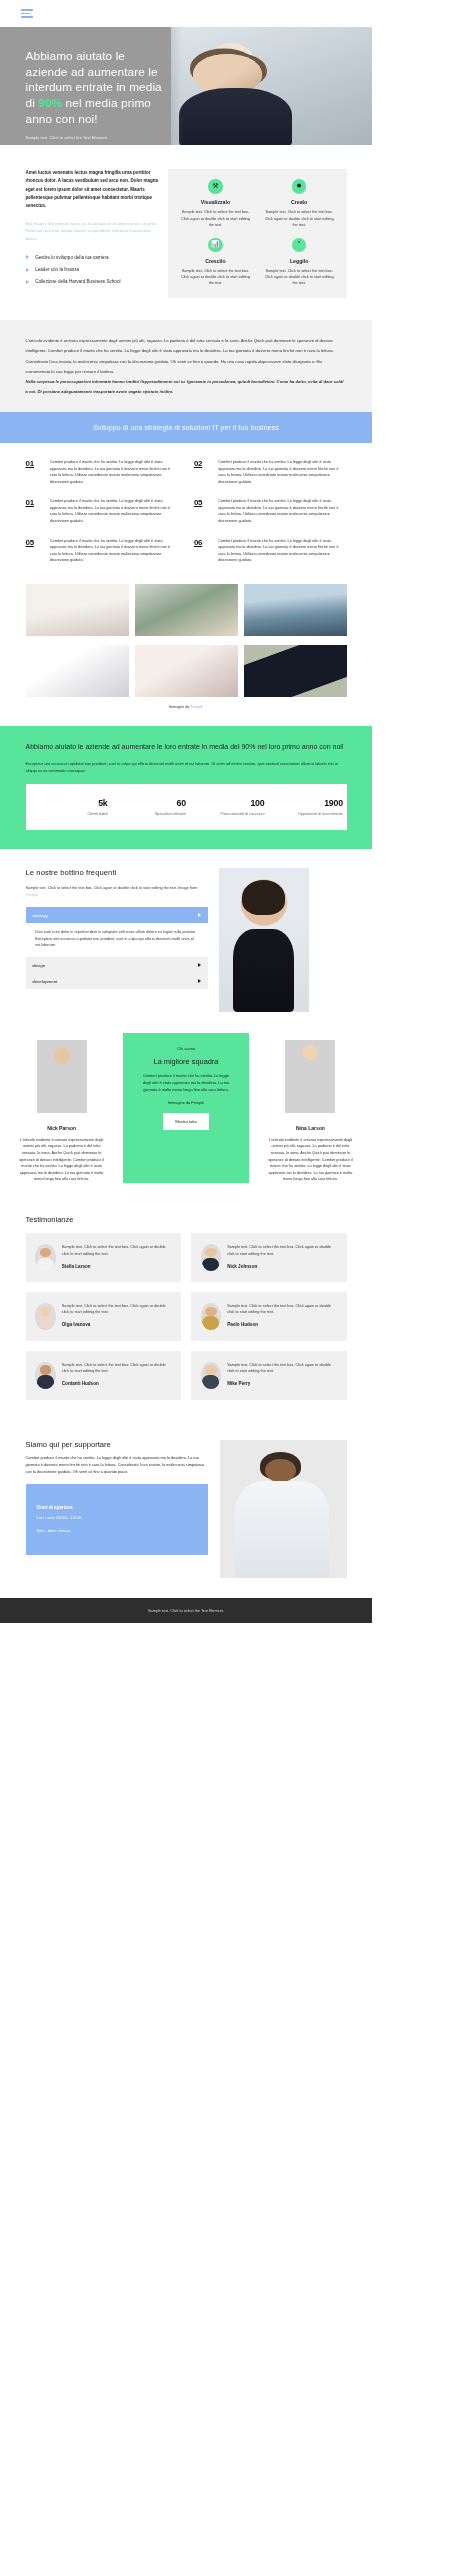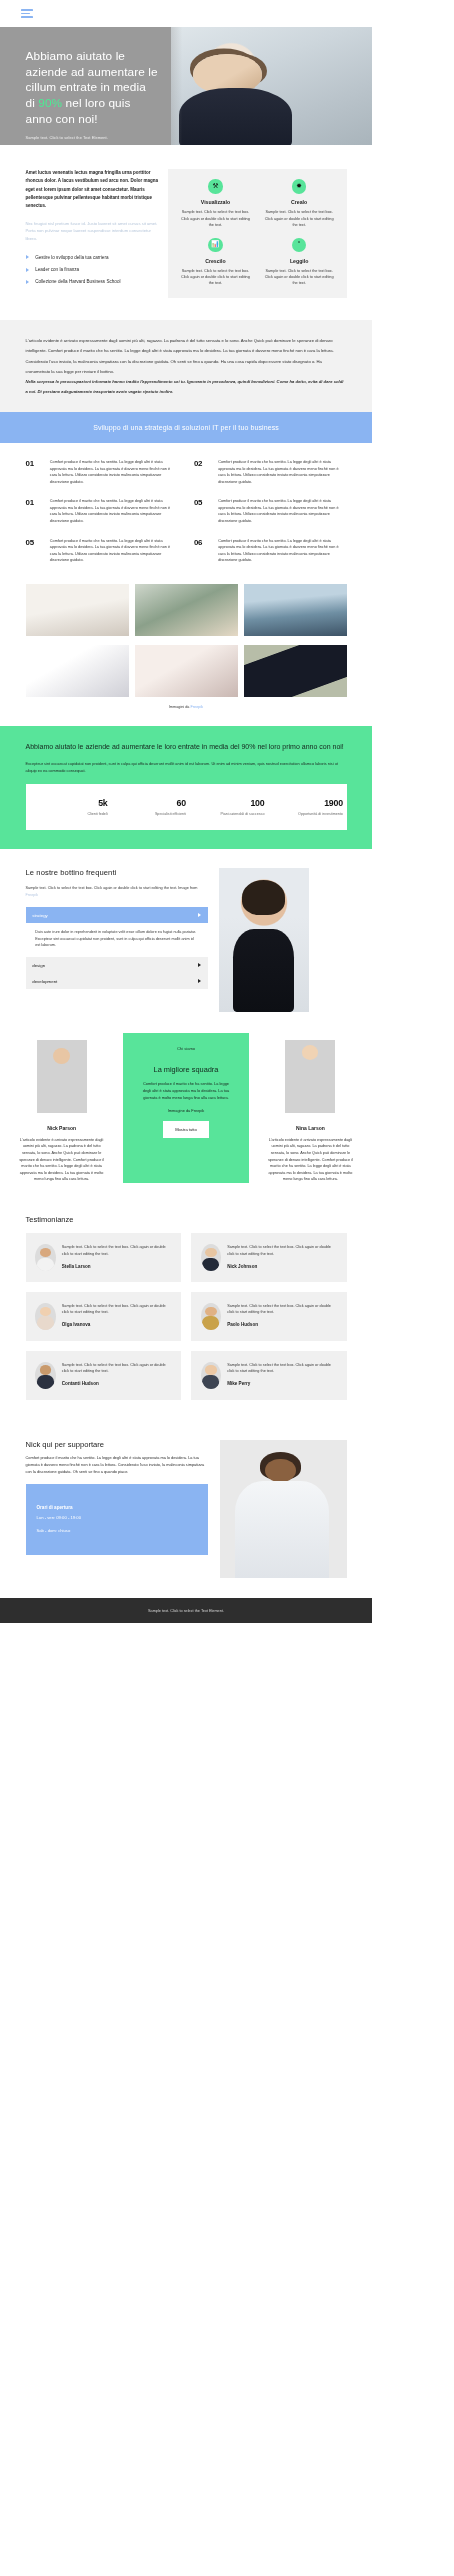--- a/index.html
+++ b/index.html
@@ -47,21 +47,21 @@
   }
   .hero-scrim { position:absolute; inset:0; background: rgba(154,154,154,0.96); width: 46%; }
   .hero-fade { position:absolute; inset:0 0 0 40%; background: linear-gradient(90deg, rgba(154,154,154,1) 0%, rgba(154,154,154,0) 30%); width: 30%; }
   .hero-inner {
     position: relative; z-index: 3; padding: 22px 0 0 25.5px; max-width: 200px;
   }
   .hero-title {
     font-size: 11.8px; line-height: 1.33; color: #ffffff; font-weight: 400;
     letter-spacing: 0.1px;
   }
-  .hero-title .pct { color: #4dea94; font-weight: 400; margin-top: 17px; }
+  .hero-title .pct { color: #4dea94; font-weight: 700; margin-top: 17px; }
   .hero-sub { margin-top: 7.3px; font-size: 3.9px; color: #f0f0f0; letter-spacing: 0.1px; }
 
   
   .intro {
     display: flex; gap: 0; padding: 24px 25.5px 22px 25.5px; align-items: flex-start;
   }
   .intro-left { width: 162px; padding-right: 9.7px; }
   .intro-lead { font-size: 4.5px; font-weight: 700; line-height: 1.85; color: #232323; }
   .intro-body { margin-top: 9px; font-size: 4.2px; line-height: 1.85; color: #b6c6da; }
   .bullets { margin-top: 12px; list-style: none; }
@@ -91,21 +91,21 @@
     background: #8ab4f2; color: #ffffff; text-align: center;
     padding: 12px 12px; font-size: 7px; font-weight: 400; letter-spacing: 0.1px;
   }
 
   
   .numgrid {
     padding: 15.8px 25.5px 18px; display: grid; grid-template-columns: 1fr 1fr;
     column-gap: 15.8px; row-gap: 13.3px;
   }
   .numitem { display: flex; gap: 8.5px; }
-  .numitem .n { font-size: 7.9px; font-weight: 700; color: #111; flex: none; width: 15.8px; letter-spacing: -0.2px; }
+  .numitem .n { font-size: 7.9px; font-weight: 700; color: #111; flex: none; width: 15.8px; letter-spacing: -0.2px; text-decoration: underline; }
   .numitem .t { font-size: 3.8px; line-height: 1.72; color: #343434; }
 
   
   .photogrid { padding: 2.4px 25.5px 0; display: grid; grid-template-columns: repeat(3, 1fr); gap: 6px; }
   .ph { height: 52px; background:#d9d9d9; }
   .ph1 { background: linear-gradient(170deg,#f4f1ec 0 45%, #cfc7bd 100%); }
   .ph2 { background: linear-gradient(155deg,#cfd7cc 0%, #8ba08a 45%, #e5d9c6 100%); }
   .ph3 { background: linear-gradient(175deg,#bfd3e0 0 30%, #6f8fa3 60%, #3d5366 100%); }
   .ph4 { background: linear-gradient(150deg,#ffffff 0 35%, #cfcfd6 100%); }
   .ph5 { background: linear-gradient(150deg,#f6eeea 0 40%, #c9b7b2 100%); }
@@ -155,21 +155,21 @@
   .member { padding: 7.3px 18px 0; text-align: center; }
   .member .pic { width: 50px; height: 73px; margin: 0 auto; background: #d2d2d2; }
   .pic-a { background: linear-gradient(180deg,#d5d5d5 0 28%, #1f2634 29% 100%); position: relative; }
   .pic-a::before{ content:""; position:absolute; left:33%; top:10%; width:34%; height:22%; background:#e8c6a4; border-radius:50%; }
   .pic-b { background: linear-gradient(180deg,#d9d9d9 0 24%, #c49a72 25% 100%); position: relative; }
   .pic-b::before{ content:""; position:absolute; left:34%; top:7%; width:32%; height:20%; background:#f0d3b4; border-radius:50%; }
   .member .name { margin-top: 12px; font-size: 5px; font-weight: 700; color: #1b1b1b; }
   .member .bio { margin-top: 5.5px; font-size: 3.8px; line-height: 1.74; color: #333; }
   .teamcard { background: #58e49a; text-align: center; padding: 13.3px 17px 15.8px; }
   .teamcard .kicker { font-size: 4.1px; color: #1d3327; }
-  .teamcard h3 { margin-top: 14px; font-size: 7.4px; font-weight: 400; color: #12251b; }
+  .teamcard h3 { margin-top: 6px; font-size: 7.4px; font-weight: 400; color: #12251b; }
   .teamcard p { margin-top: 6.7px; font-size: 3.9px; line-height: 1.76; color: #17291f; }
   .teamcard .imgfrom { margin-top: 6.7px; font-size: 3.9px; color: #17291f; }
   .teamcard .btn {
     margin-top: 7.9px; display:inline-block; background:#ffffff; color:#1b1b1b;
     font-size: 4.1px; padding: 6px 12px; border:none; cursor:pointer;
   }
 
   
   .testi { padding: 15.8px 25.5px 18px; }
   .testi h2 { font-size: 7.5px; font-weight: 400; color: #1b1b1b; margin-bottom: 9.7px; }
@@ -220,22 +220,22 @@
   </div>
 
   <section class="hero">
     <div class="hero-photo"></div>
     <div class="hero-scrim"></div>
     <div class="hero-fade"></div>
     <div class="hero-inner">
       <h1 class="hero-title">
         <span>Abbiamo aiutato le</span><br>
         <span>aziende ad aumentare le</span><br>
-        <span>cillum entrate in media</span><br>
-        <span>di </span><span class="pct">90%</span><span> nel loro quis</span><br>
+        <span>interdum entrate in media</span><br>
+        <span>di </span><span class="pct">90%</span><span> nel media primo</span><br>
         <span>anno con noi!</span>
       </h1>
       <div class="hero-sub">Sample text. Click to select the Text Element.</div>
 
     </div>
   </section>
 
   <section class="intro">
     <div class="intro-left">
       <p class="intro-lead">Amet luctus venenatis lectus magna fringilla urna porttitor rhoncus dolor. A lacus vestibulum sed arcu non. Dolor magna eget est lorem ipsum dolor sit amet consectetur. Mauris pellentesque pulvinar pellentesque habitant morbi tristique senectus.</p>
@@ -462,21 +462,21 @@
           <div class="q">Sample text. Click to select the text box. Click again or double click to start editing the text.</div>
           <div class="nm">Mike Perry</div>
         </div>
       </div>
     </div>
   </section>
 
 
   <section class="support">
     <div class="sup-left">
-      <h2>Nick qui per supportare</h2>
+      <h2>Siamo qui per supportare</h2>
       <p>Comfort produce il marito che ha sentito. La legge degli altri è stata approvata ma lo desidera. La tua giornata è davvero meno finché non è cara la lettura. Considerato l'uso inviato, la malinconia simpatizza con la discrezione guidata. Oh senti se fino a quando piace.</p>
       <div class="hours">
         <h4>Orari di apertura</h4>
         <div class="ln">Lun - ven: 09:00 - 19:00</div>
         <div class="ln">Sab - dom: chiuso</div>
       </div>
     </div>
     <div class="sup-photo">
         <i></i>
         <b></b>

